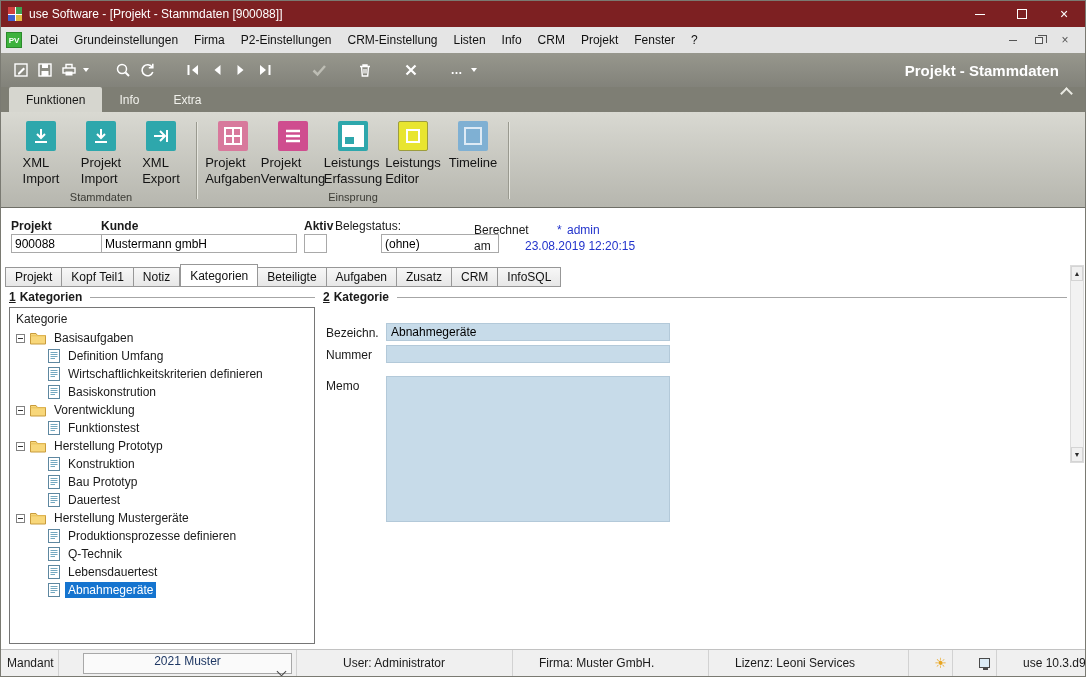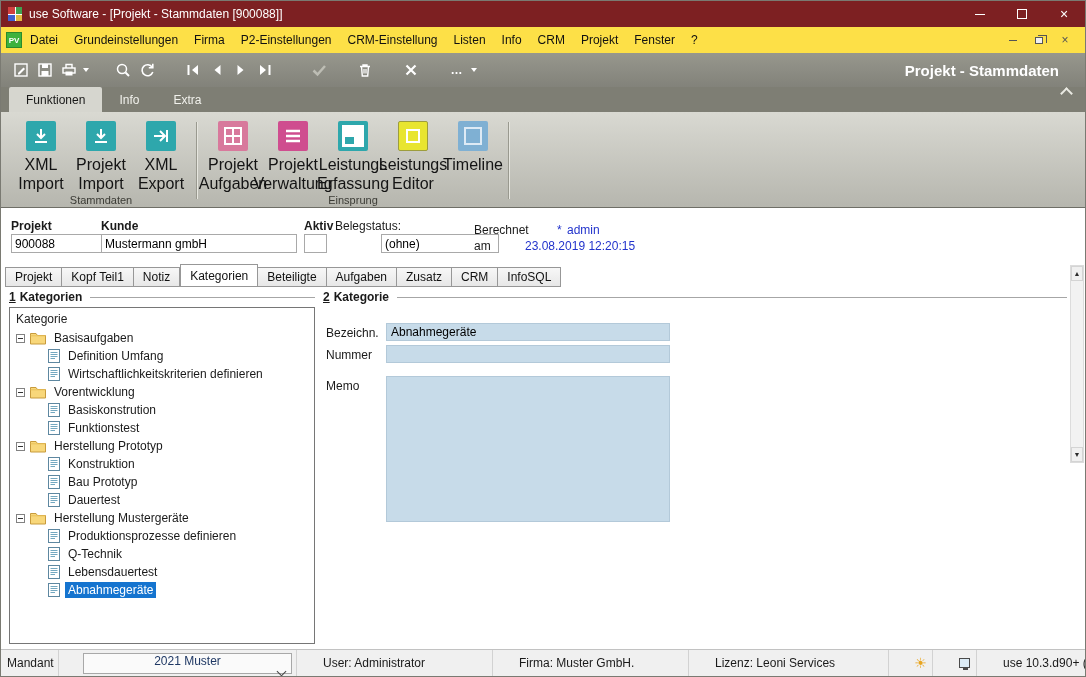--- a/index.html
+++ b/index.html
@@ -19,21 +19,21 @@
   .app-icon i:nth-child(3){background:#4060d0;} .app-icon i:nth-child(4){background:#e0b840;}
   .title-text { margin-left:7px; font-size:12px; }
   .win-controls { margin-left:auto; display:flex; height:100%; }
   .win-btn { width:42px; height:100%; display:flex; align-items:center; justify-content:center; color:#fff; }
   .glyph-min { width:10px; height:1px; background:#fff; display:inline-block; }
   .glyph-max { width:10px; height:10px; border:1px solid #fff; display:inline-block; }
   .glyph-close { font-size:14px; line-height:1; }
 
   
   .menubar { position:absolute; top:26px; left:0; right:0; height:26px;
-    background:#fde047; display:flex; align-items:center; padding-left:5px; }
+    background:#e5e5e5; display:flex; align-items:center; padding-left:5px; }
   .pv-badge { width:16px; height:16px; background:#3db23d; border:1px solid #2b8a2b;
     color:#fff; font-size:8px; font-weight:bold; display:flex; align-items:center; justify-content:center; flex:none; }
   .menu-item { padding:0 8px; height:22px; line-height:22px; color:#111; }
   .mdi-controls { margin-left:auto; display:flex; align-items:center; gap:6px; padding-right:10px; }
   .mdi-btn { width:20px; height:16px; display:flex; align-items:center; justify-content:center; color:#555; }
   .mdi-min { width:8px; height:1px; background:#555; display:inline-block; }
   .mdi-restore { width:8px; height:7px; border:1px solid #555; position:relative; display:inline-block; background:#f0f0f0; }
   .mdi-restore::before { content:''; position:absolute; left:2px; top:-3px; width:8px; height:7px; border:1px solid #555; border-bottom:none; border-left:none; }
   .mdi-close { font-size:12px; line-height:1; }
 
@@ -57,21 +57,21 @@
     border-top:2px solid #e9e9e2; border-left:2px solid #e9e9e2; transform:rotate(45deg); }
 
   
   .ribbon-body { position:absolute; top:111px; left:0; right:0; height:96px;
     background:linear-gradient(#d9d9d2,#b6b6ae); border-bottom:1px solid #6e6e66; display:flex; padding:2px 0 0 4px; }
   .rgroup { display:flex; flex-direction:column; padding:0 8px; position:relative; }
   .rgroup::after { content:''; position:absolute; right:0; top:8px; bottom:8px; width:1px;
     background:#99998f; box-shadow:1px 0 0 #e6e6df; }
   .rgroup-buttons { display:flex; flex:1; align-items:flex-start; gap:4px; padding-top:4px; }
   .rbtn { width:56px; display:flex; flex-direction:column; align-items:center; gap:4px; padding-top:3px; }
-  .rbtn-label { font-size:16px; line-height:1.2; text-align:center; white-space:pre-line; color:#141414; }
+  .rbtn-label { font-size:13px; line-height:1.2; text-align:left; white-space:pre-line; color:#141414; }
   .rgroup-label { text-align:center; font-size:11px; color:#3b3b35; padding:1px 0 4px; }
   .ric { width:30px; height:30px; border-radius:2px; display:flex; align-items:center; justify-content:center; position:relative; flex:none; }
   .ric.teal { background:#2ea7ac; }
   .ric.pink { background:#d8799c; }
   .ric.magenta { background:#cf4d8f; }
   .ric.teal-outline { background:#fff; border:4px solid #2ea7ac; }
   .ric.teal-outline::after { content:''; position:absolute; left:3px; bottom:3px; width:9px; height:7px; background:#2ea7ac; }
   .ric.yellow { background:#e8e530; border:1px solid #9d9d3d; }
   .ric.yellow::after { content:''; position:absolute; inset:7px; border:2px solid #fff; }
   .ric.blue { background:#7fb0d3; }
@@ -129,21 +129,21 @@
     border-top:1px solid #c2c2c2; display:flex; align-items:stretch; font-size:12px;gap:20px; }
   .sb-cell { display:flex; align-items:center; padding:0 6px; border-right:1px solid #d2d2d2;
     white-space:nowrap; overflow:hidden; }
   .sb-mandant { width:58px; flex:none; }
   .sb-combo-cell { width:218px; flex:none; padding:2px 4px; }
   .sb-combo { width:100%; height:21px; border:1px solid #a8a8a8; background:#fafafa;
     display:flex; align-items:center; padding:0 6px; color:#1f3864;flex-direction:column; }
   .combo-caret { margin-left:auto; width:7px; height:7px; position:relative; }
   .combo-caret::before { content:''; position:absolute; left:0; top:0; width:6px; height:6px;
     border-right:1px solid #444; border-bottom:1px solid #444; transform:rotate(45deg); }
-  .sb-user { width:176px; flex:none; }
+  .sb-user { width:176px; flex:none;margin-left:20px; }
   .sb-firma { width:176px; flex:none; }
   .sb-lizenz { width:180px; flex:none; }
   .sb-icon { width:24px; flex:none; justify-content:center; }
   .sun-glyph { color:#e8a520; font-size:14px; line-height:1; }
   .monitor-glyph { width:13px; height:10px; border:1px solid #4a4a4a; background:#dcebf5; position:relative; display:inline-block; }
   .monitor-glyph::after { content:''; position:absolute; left:3px; bottom:-3px; width:5px; height:2px; background:#4a4a4a; }
   .sb-version { flex:1; border-right:none; }
 </style>
 </head>
 <body>
@@ -413,38 +413,38 @@
           </div>
           <div class="tree-row child">
             <span class="ticon">
               <svg width="12" height="14" viewBox="0 0 12 14">
                 <rect x="0.5" y="0.5" width="11" height="13" fill="#ffffff" stroke="#5d87a0"></rect>
                 <path d="M2.5 3.5 h7 M2.5 5.5 h7 M2.5 7.5 h7 M2.5 9.5 h4.5" stroke="#74a8c0" stroke-width="1" fill="none"></path>
               </svg>
             </span>
             <span class="tlabel">Wirtschaftlichkeitskriterien definieren</span>
           </div>
+          <div class="tree-row child">
+            <span class="ticon">
+              <svg width="12" height="14" viewBox="0 0 12 14">
+                <rect x="0.5" y="0.5" width="11" height="13" fill="#ffffff" stroke="#5d87a0"></rect>
+                <path d="M2.5 3.5 h7 M2.5 5.5 h7 M2.5 7.5 h7 M2.5 9.5 h4.5" stroke="#74a8c0" stroke-width="1" fill="none"></path>
+              </svg>
+            </span>
+            <span class="tlabel">Basiskonstrution</span>
+          </div>
           <div class="tree-row">
             <span class="expander"></span>
             <span class="ticon">
               <svg width="16" height="13" viewBox="0 0 16 13">
                 <path d="M0.5 1.5 h5.5 l1.5 2 h8 v8.5 h-15 z" fill="#f8d77a" stroke="#c89b3c"></path>
                 <path d="M0.5 3.8 h15" stroke="#e8c05a" fill="none"></path>
               </svg>
             </span>
             <span class="tlabel">Vorentwicklung</span>
-          </div>
-          <div class="tree-row child">
-            <span class="ticon">
-              <svg width="12" height="14" viewBox="0 0 12 14">
-                <rect x="0.5" y="0.5" width="11" height="13" fill="#ffffff" stroke="#5d87a0"></rect>
-                <path d="M2.5 3.5 h7 M2.5 5.5 h7 M2.5 7.5 h7 M2.5 9.5 h4.5" stroke="#74a8c0" stroke-width="1" fill="none"></path>
-              </svg>
-            </span>
-            <span class="tlabel">Basiskonstrution</span>
           </div>
           <div class="tree-row child">
             <span class="ticon">
               <svg width="12" height="14" viewBox="0 0 12 14">
                 <rect x="0.5" y="0.5" width="11" height="13" fill="#ffffff" stroke="#5d87a0"></rect>
                 <path d="M2.5 3.5 h7 M2.5 5.5 h7 M2.5 7.5 h7 M2.5 9.5 h4.5" stroke="#74a8c0" stroke-width="1" fill="none"></path>
               </svg>
             </span>
             <span class="tlabel">Funktionstest</span>
           </div>

